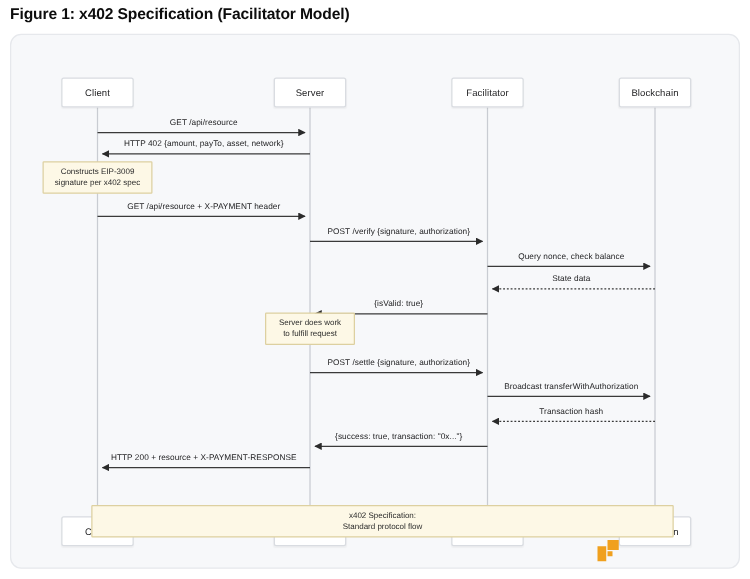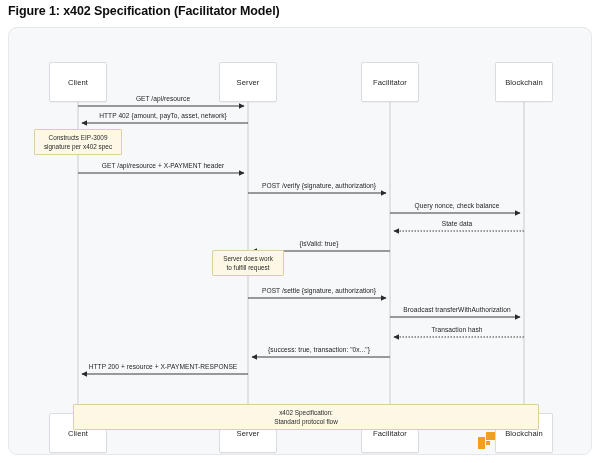--- a/index.html
+++ b/index.html
@@ -37,21 +37,21 @@
     box-sizing: border-box;
     overflow: hidden;
   }
   #svg-layer {
     position: absolute;
     left: 0;
     top: 0;
   }
   .actor-box {
     position: absolute;
-    height: 40px;
+    height: 24px;
     background: #ffffff;
     border: 1px solid #d9dce1;
     border-radius: 2px;
     box-sizing: border-box;
     display: flex;
     align-items: center;
     justify-content: center;
     box-shadow: 0 1px 1px rgba(0,0,0,0.04);
   }
   .actor-label {

